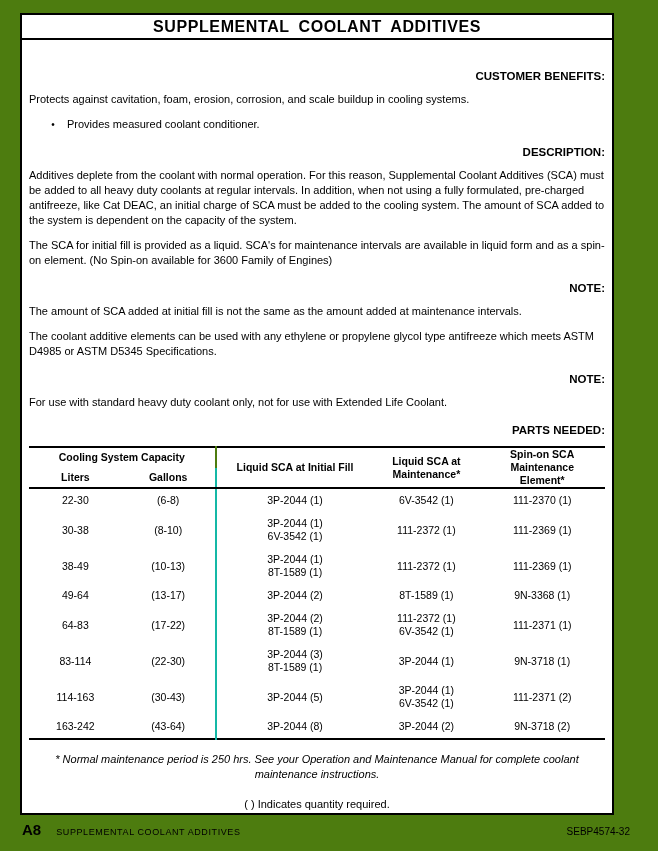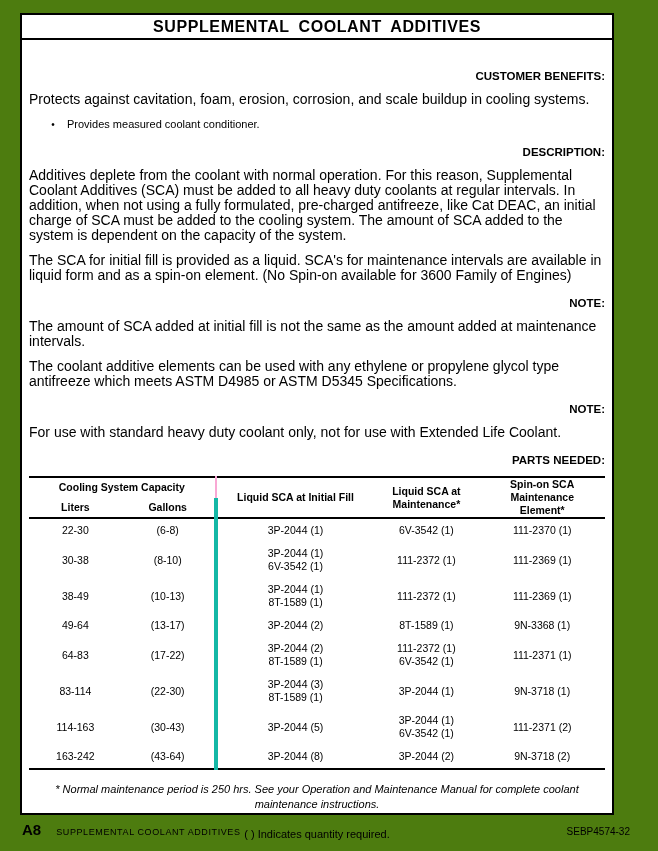--- a/index.html
+++ b/index.html
@@ -38,21 +38,21 @@
   }
   .content { padding: 30px 7px 0 7px; }
   .sec-heading {
     font-size: 11.5px;
     font-weight: bold;
     margin: 14px 0 10px 0;
     text-align: right;
   }
   .sec-heading.first { margin-top: 0; }
   .body-text {
-    font-size: 14px;
+    font-size: 11px;
     line-height: 15px;
     margin: 0 0 10px 0;
   }
   .bullet-row {
     display: flex;
     align-items: flex-start;
     padding-left: 17px;
     margin: 2px 0 12px 0;
     font-size: 11px;
     line-height: 15px;
@@ -72,25 +72,25 @@
   table.parts th, table.parts td {
     font-size: 10.5px;
     text-align: center;
     vertical-align: middle;
     padding: 0;
   }
   table.parts thead th { font-weight: bold; line-height: 13px; }
   th.group-th {
     padding-top: 7px;
     padding-bottom: 2px;
-    border-right: 2px solid #f9a8d4;
+    border-right: 2px solid #4d7c0f;
   }
   th.sub-th { padding: 2px 0 7px 0; border-bottom: 2px solid #000; }
   th.span-th { border-bottom: 2px solid #000; }
-  .divider-right { border-right: 4px solid #14b8a6; }
+  .divider-right { border-right: 2px solid #14b8a6; }
   table.parts tbody td {
     padding: 5px 0;
     line-height: 13px;
   }
   .pre { white-space: pre-line; }
 
   .footnote {
     font-size: 11px;
     line-height: 15px;
     margin: 12px 0 0 0;

